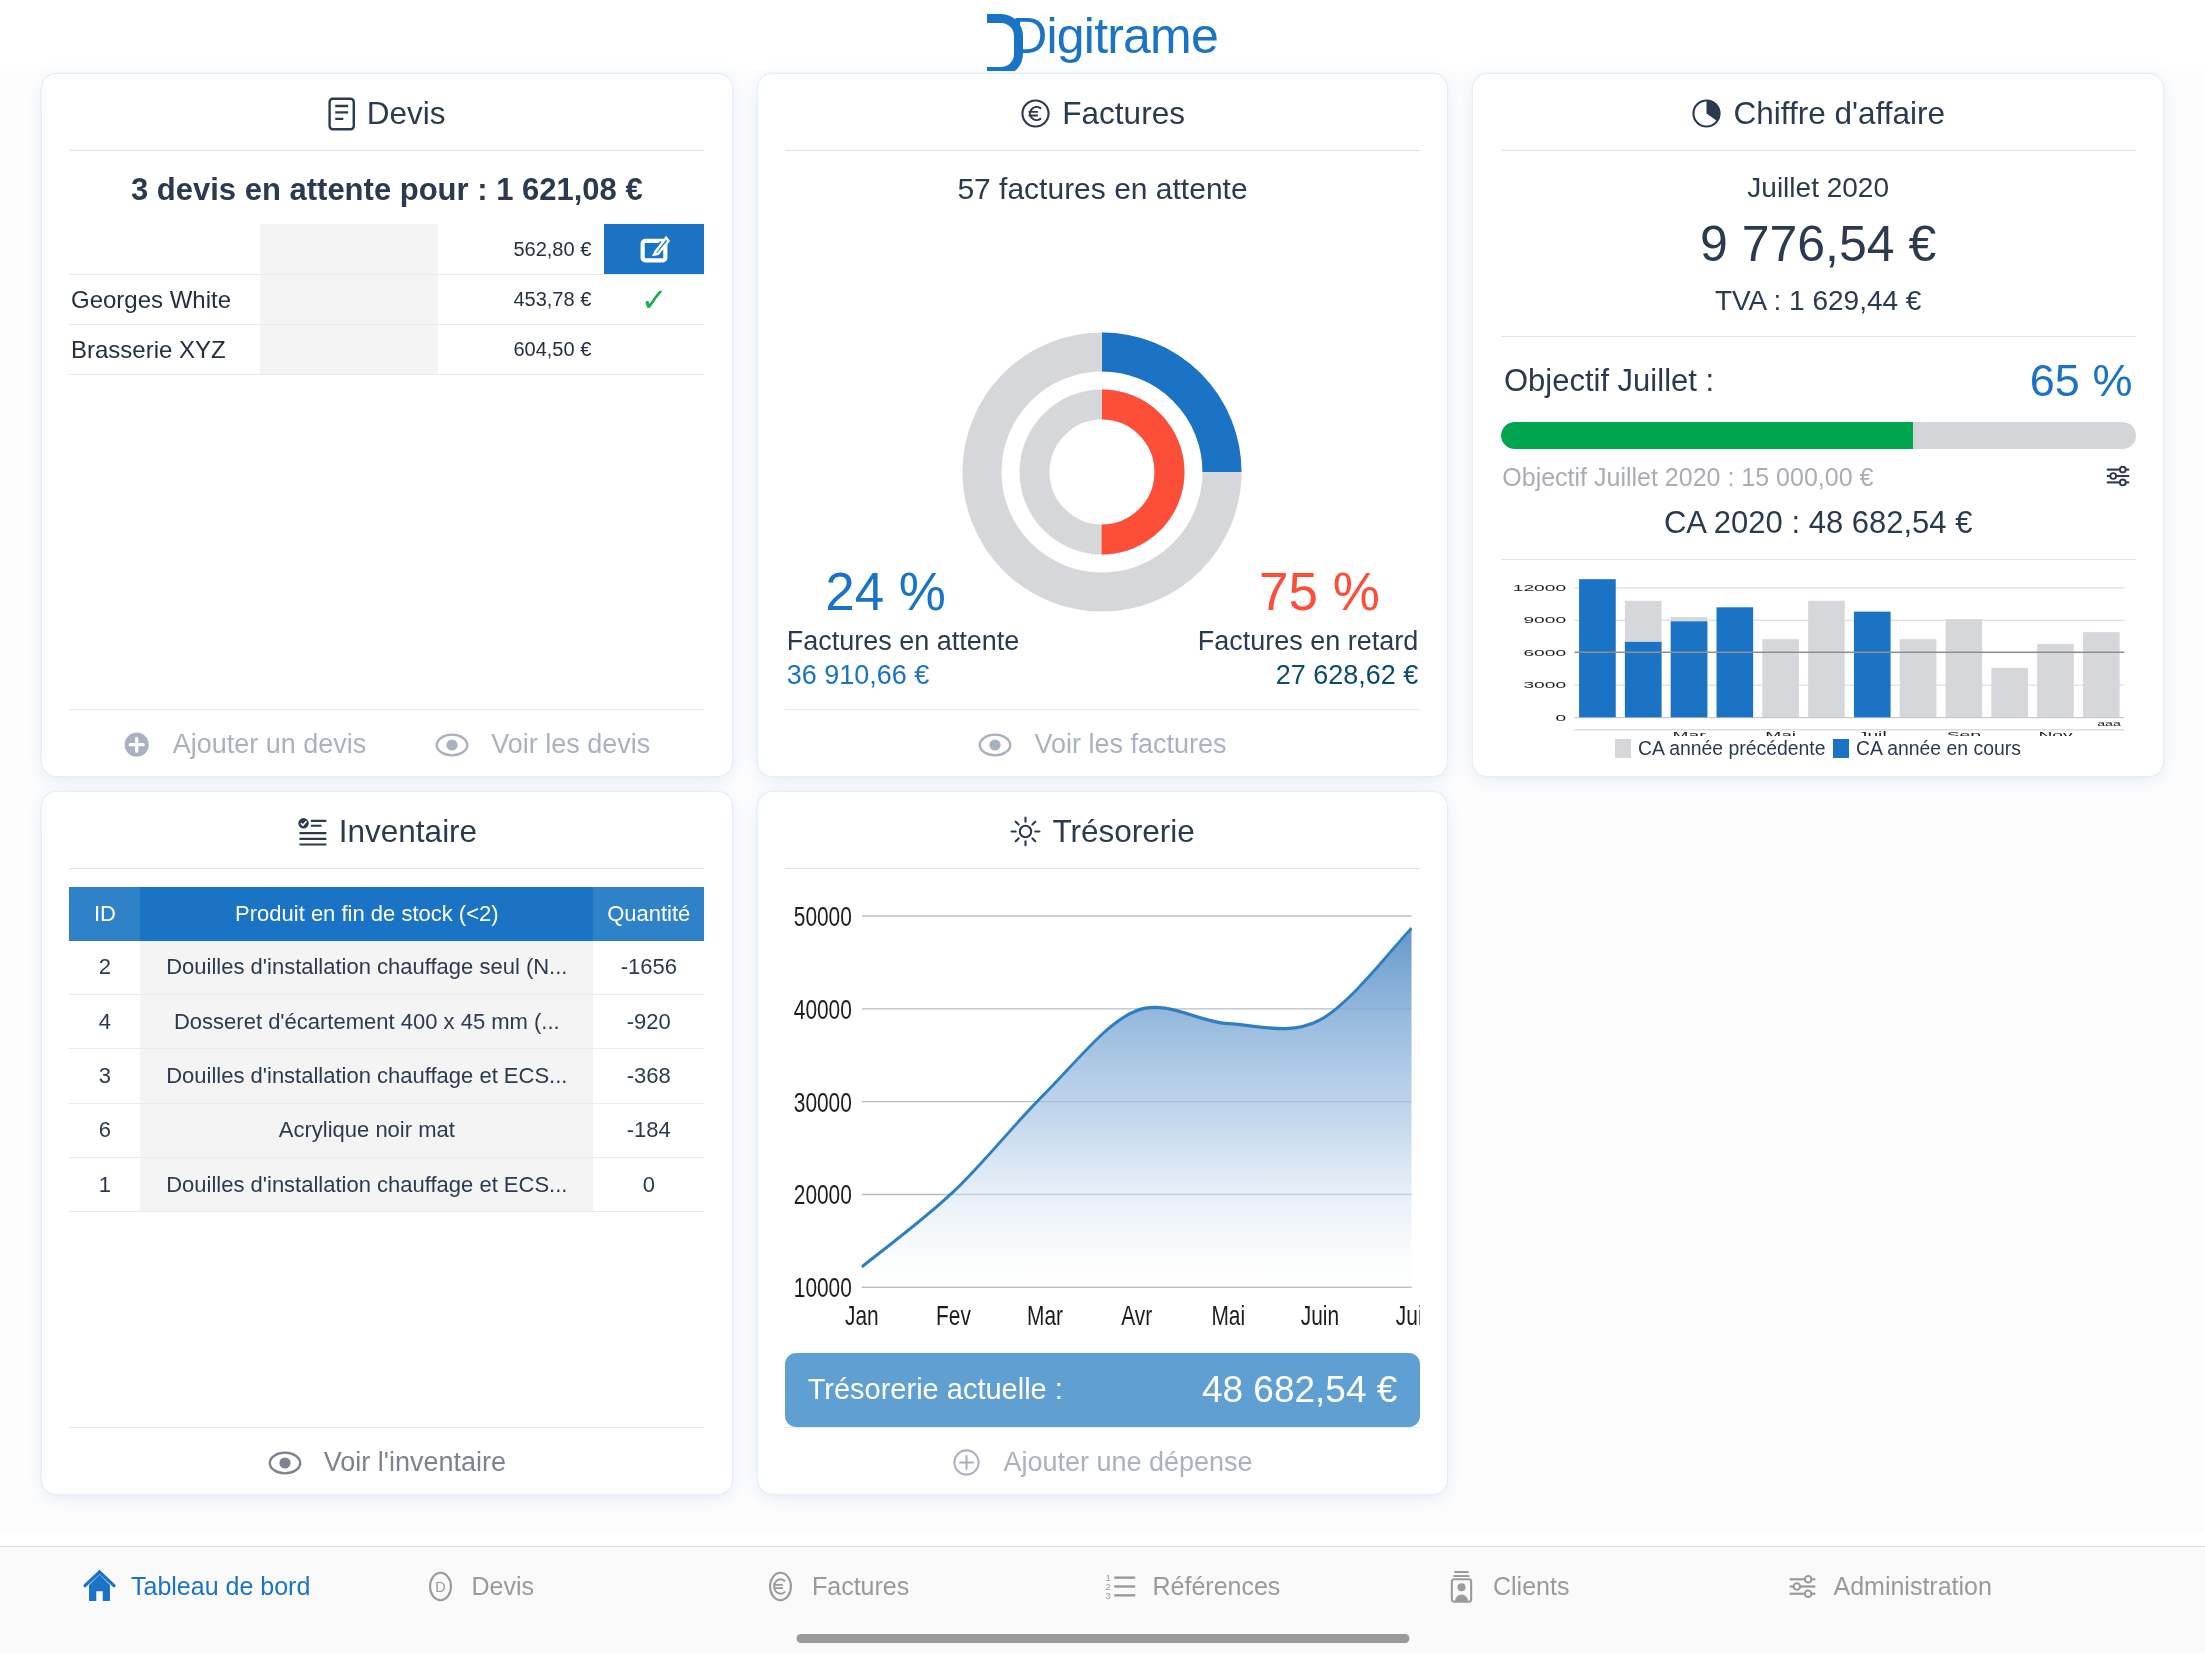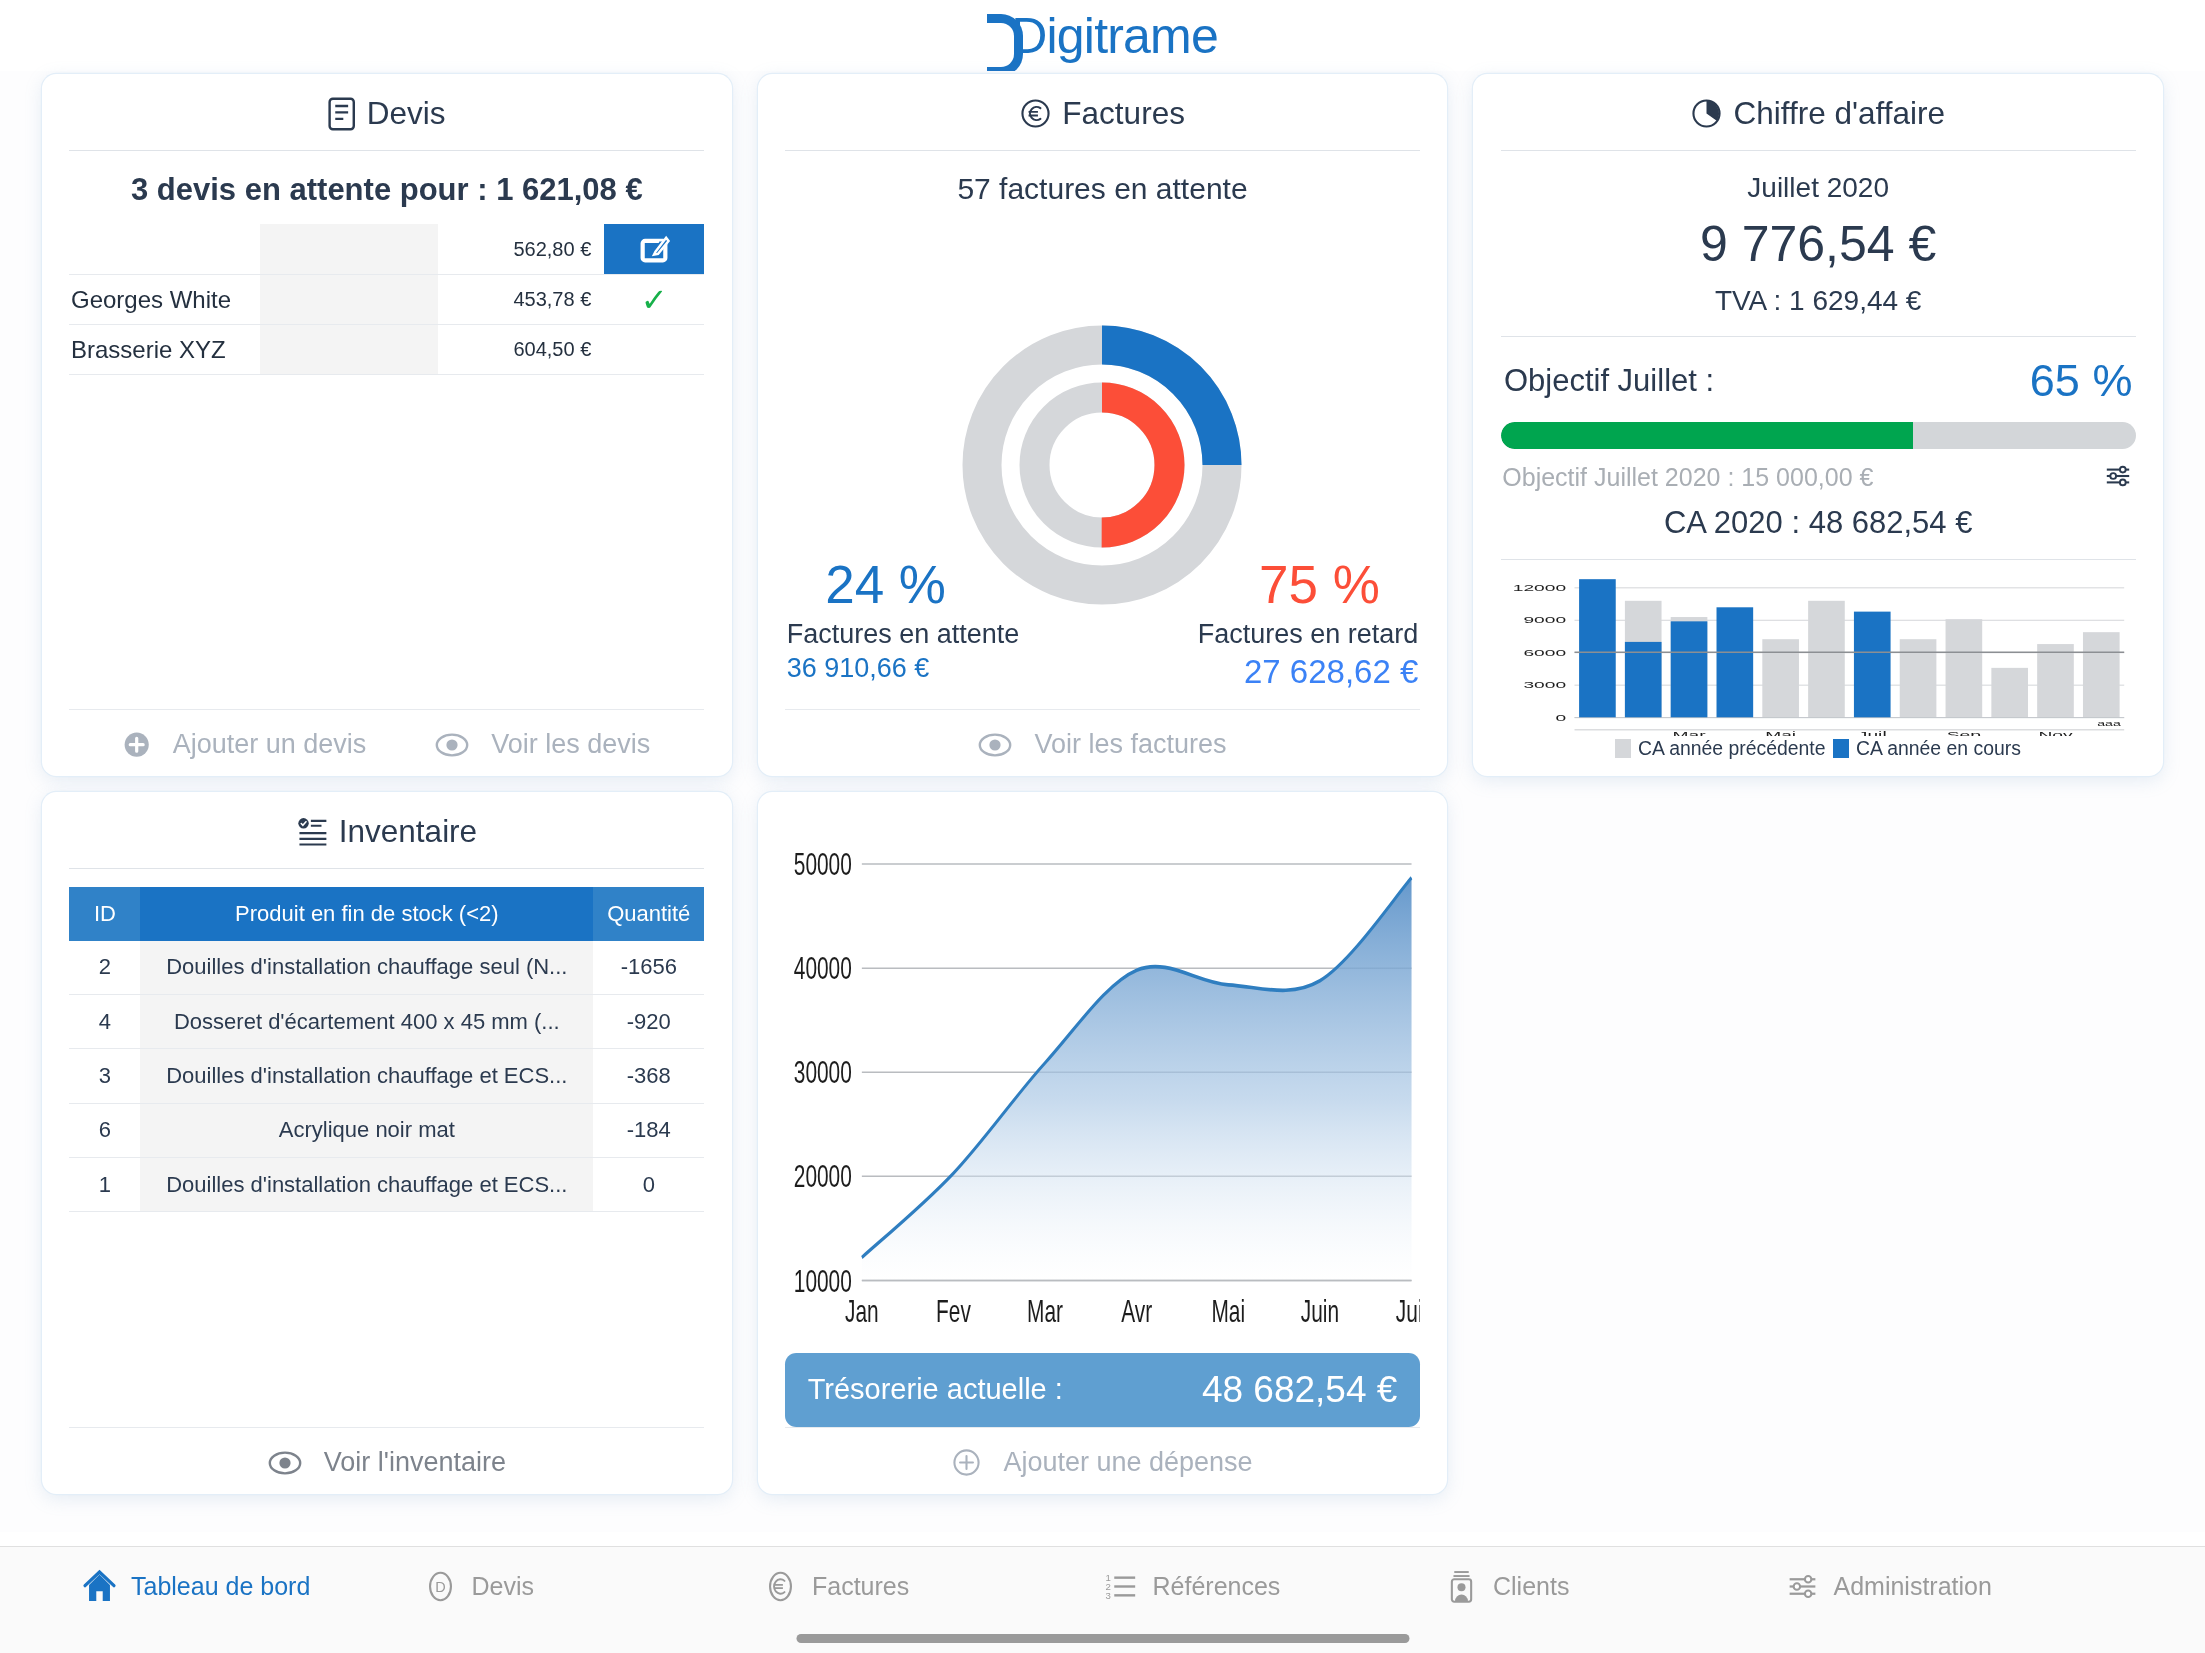--- a/index.html
+++ b/index.html
@@ -147,21 +147,21 @@
 
   .fact-legend {
     display: flex; justify-content: space-between;
     padding: 3.2px 1.6px 18px 1.6px;
     flex: 0 0 auto;
   }
   .fl-col { display:flex; flex-direction: column; gap: 3.2px; }
   .fl-col.right { align-items: flex-end; text-align: right;}
   .fl-label { font-size: 27px; color: #2b3a4f; }
   .fl-val-blue { font-size: 27px; color: #1a73c4; }
-  .fl-val-red  { font-size: 33px; color: #3b82f6; }
+  .fl-val-red  { font-size: 27px; color: #0c4a6e; }
 
   
   .ca-month { text-align:center; font-size: 28px; color:#2b3a4f; padding: 21px 0 11.3px; flex:0 0 auto;}
   .ca-amount { text-align:center; font-size: 50px; color:#2b3a4f; padding-bottom: 11.3px; flex:0 0 auto;}
   .ca-tva { text-align:center; font-size: 28px; color:#2b3a4f; padding-bottom: 19.4px; border-bottom:1.2px solid #dfe3e8; flex:0 0 auto;}
   .obj-row {
     display:flex; align-items:center; justify-content: space-between;
     padding: 18px 3.2px 14.5px 3.2px; flex:0 0 auto;
   }
   .obj-label { font-size: 31px; color:#2b3a4f; }
@@ -525,20 +525,38 @@
             <ellipse cx="21" cy="15" rx="19" ry="13" fill="none" stroke="#7d838c" stroke-width="3"></ellipse>
             <circle cx="21" cy="15" r="7" fill="#7d838c"></circle>
           </svg>
         </span>
         <span style="color:#7d838c">Voir l'inventaire</span>
       </div>
     </div>
   </div>
 
   <div class="card">
+    <div class="card-title">
+      <span>
+        <svg width="31" height="31" viewBox="0 0 38 38">
+          <circle cx="19" cy="19" r="7" fill="none" stroke="#2b3a4f" stroke-width="2.6"></circle>
+          <g stroke="#2b3a4f" stroke-width="2.6" stroke-linecap="round">
+            <line x1="19" y1="2" x2="19" y2="7"></line>
+            <line x1="19" y1="31" x2="19" y2="36"></line>
+            <line x1="2" y1="19" x2="7" y2="19"></line>
+            <line x1="31" y1="19" x2="36" y2="19"></line>
+            <line x1="7" y1="7" x2="10.5" y2="10.5"></line>
+            <line x1="27.5" y1="27.5" x2="31" y2="31"></line>
+            <line x1="7" y1="31" x2="10.5" y2="27.5"></line>
+            <line x1="27.5" y1="10.5" x2="31" y2="7"></line>
+          </g>
+        </svg>
+      </span>
+      <span>Trésorerie</span>
+    </div>
 
     <div class="tres-chart">
       <svg id="areaChart" viewBox="0 0 760 420" preserveAspectRatio="none" width="100%" height="100%">
             <defs>
               <linearGradient id="areaGrad" x1="0" y1="0" x2="0" y2="1">
                 <stop offset="0%" stop-color="#5d93c9" stop-opacity="0.95"></stop>
                 <stop offset="55%" stop-color="#a8c6e4" stop-opacity="0.65"></stop>
                 <stop offset="100%" stop-color="#ffffff" stop-opacity="0.25"></stop>
               </linearGradient>
             </defs>

